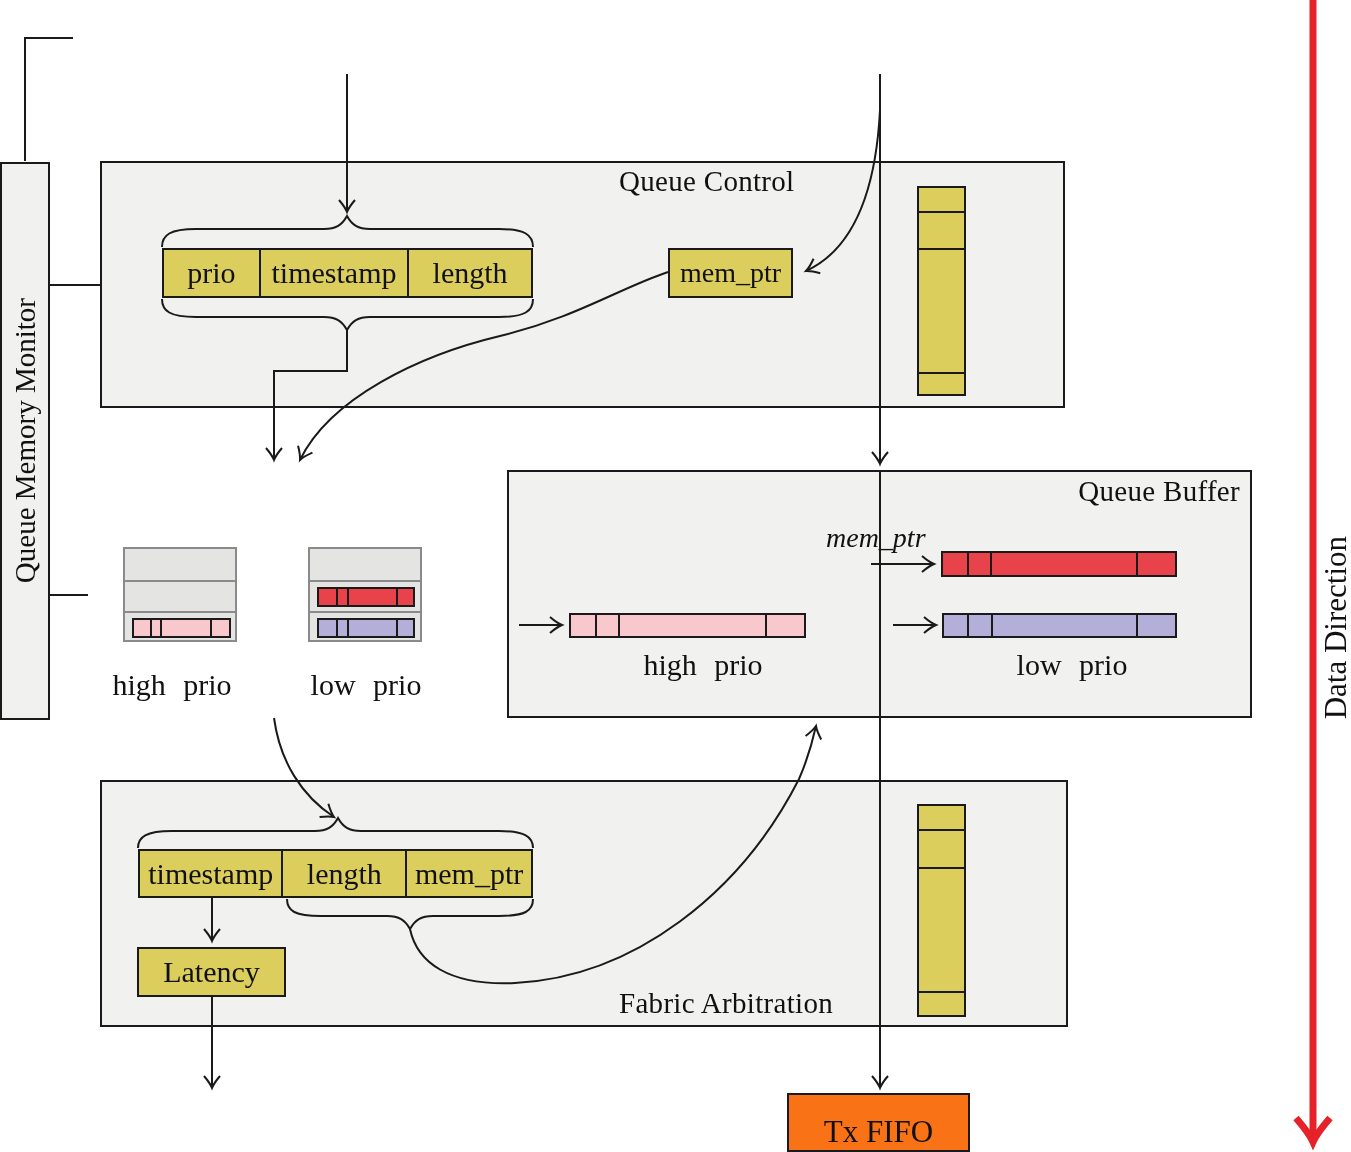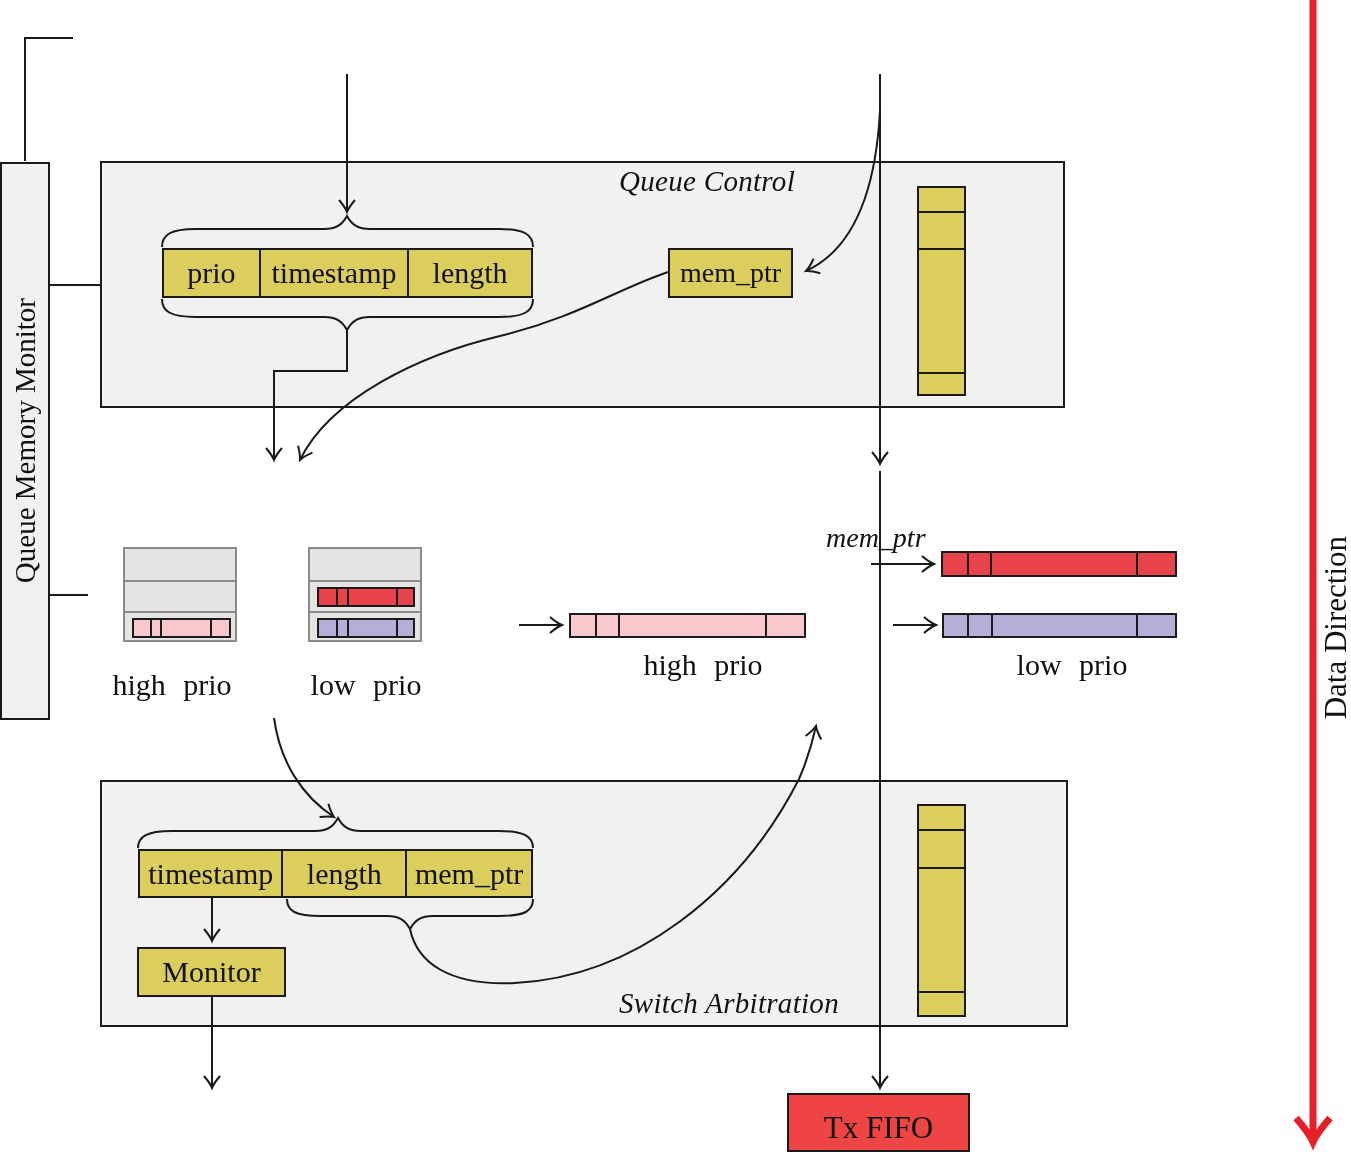--- a/index.html
+++ b/index.html
@@ -2,21 +2,21 @@
 <html><head>
 <meta charset="utf-8">
 <style>
   html,body{margin:0;padding:0;background:#ffffff;}
   #canvas{
     position:relative;width:1351px;height:1152px;overflow:hidden;
     font-family:"Liberation Serif","DejaVu Serif",serif;color:#111;
     background:#ffffff;
   }
   .box{position:absolute;background:#f1f1f0;border:2px solid #1a1a1a;box-sizing:border-box;}
-  .title{position:absolute;font-size:29px;white-space:nowrap;letter-spacing:.3px;font-style:italic;}
+  .title{position:absolute;font-size:29px;white-space:nowrap;letter-spacing:.3px;}
   .fabric{
     position:absolute;left:73px;top:0;width:1019px;height:74px;background:#d8d8d8;
     display:flex;align-items:center;justify-content:center;
     font-style:italic;font-size:30px;word-spacing:12px;
   }
   .vtext{
     writing-mode:vertical-rl;transform:rotate(180deg);
     white-space:nowrap;font-size:29px;
   }
   .record{position:absolute;display:flex;background:#dcce5d;border:2px solid #1a1a1a;box-sizing:border-box;}
@@ -92,20 +92,23 @@
       <div class="seg d bar-purple" style="width:20%;"></div>
       <div class="seg d bar-purple" style="width:12%;"></div>
       <div class="seg d bar-purple" style="width:52%;"></div>
       <div class="seg bar-purple" style="width:16%;"></div>
     </div>
   </div>
 
   <div class="seglabel" style="left:102px;top:668px;width:140px;">high prio</div>
   <div class="seglabel" style="left:296px;top:668px;width:140px;">low prio</div>
 
+  <div class="box" style="left:507px;top:470px;width:745px;height:248px;">
+    <span class="title" style="right:10px;top:3px;">Queue Buffer</span>
+  </div>
 
   <div style="position:absolute;left:826px;top:522px;font-style:italic;font-size:28px;white-space:nowrap;">mem_ptr</div>
 
   <div class="segbar" style="left:941px;top:551px;width:236px;height:26px;">
     <div class="seg d bar-red" style="width:11%;"></div>
     <div class="seg d bar-red" style="width:10%;"></div>
     <div class="seg d bar-red" style="width:63%;"></div>
     <div class="seg bar-red" style="width:16%;"></div>
   </div>
 
@@ -120,40 +123,40 @@
     <div class="seg d bar-purple" style="width:11%;"></div>
     <div class="seg d bar-purple" style="width:10%;"></div>
     <div class="seg d bar-purple" style="width:63%;"></div>
     <div class="seg bar-purple" style="width:16%;"></div>
   </div>
 
   <div class="seglabel" style="left:633px;top:648px;width:140px;">high prio</div>
   <div class="seglabel" style="left:1002px;top:648px;width:140px;">low prio</div>
 
   <div class="box" style="left:100px;top:780px;width:968px;height:247px;">
-    <span class="title" style="left:517px;top:205px;">Switch Arbitration</span>
+    <span class="title" style="left:517px;top:205px;">Fabric Arbitration</span>
   </div>
 
   <div class="record" style="left:138px;top:849px;width:395px;height:49px;">
     <div class="cell div" style="width:36.7%;">timestamp</div>
     <div class="cell div" style="width:31.65%;">length</div>
     <div class="cell" style="width:31.65%;">mem_ptr</div>
   </div>
 
   <div class="ybox" style="left:137px;top:947px;width:149px;height:50px;font-size:30px;">
-    <span>Monitor</span>
+    <span>Latency</span>
   </div>
 
   <div class="ybar" style="left:917px;top:804px;width:49px;height:213px;">
     <div class="hdiv" style="top:23px;"></div>
     <div class="hdiv" style="top:61px;"></div>
     <div class="hdiv" style="top:185px;"></div>
   </div>
 
-  <div class="box" style="left:787px;top:1093px;width:183px;height:59px;background:#ef4444;display:flex;justify-content:center;align-items:center;padding-top:10px;font-size:31px;">
+  <div class="box" style="left:787px;top:1093px;width:183px;height:59px;background:#f97316;display:flex;justify-content:center;align-items:flex-end;padding-top:10px;font-size:31px;">
     <span>Tx FIFO</span>
   </div>
 
   <div style="position:absolute;left:1318px;top:500px;height:255px;display:flex;align-items:center;">
     <span class="vtext" style="font-size:31px;">Data Direction</span>
   </div>
 
   <svg class="overlay" width="1351" height="1152" viewBox="0 0 1351 1152">
     <defs>
       <marker id="ar" markerUnits="userSpaceOnUse" markerWidth="30" markerHeight="30" refX="0" refY="0" orient="auto" viewBox="-15 -15 30 30">

